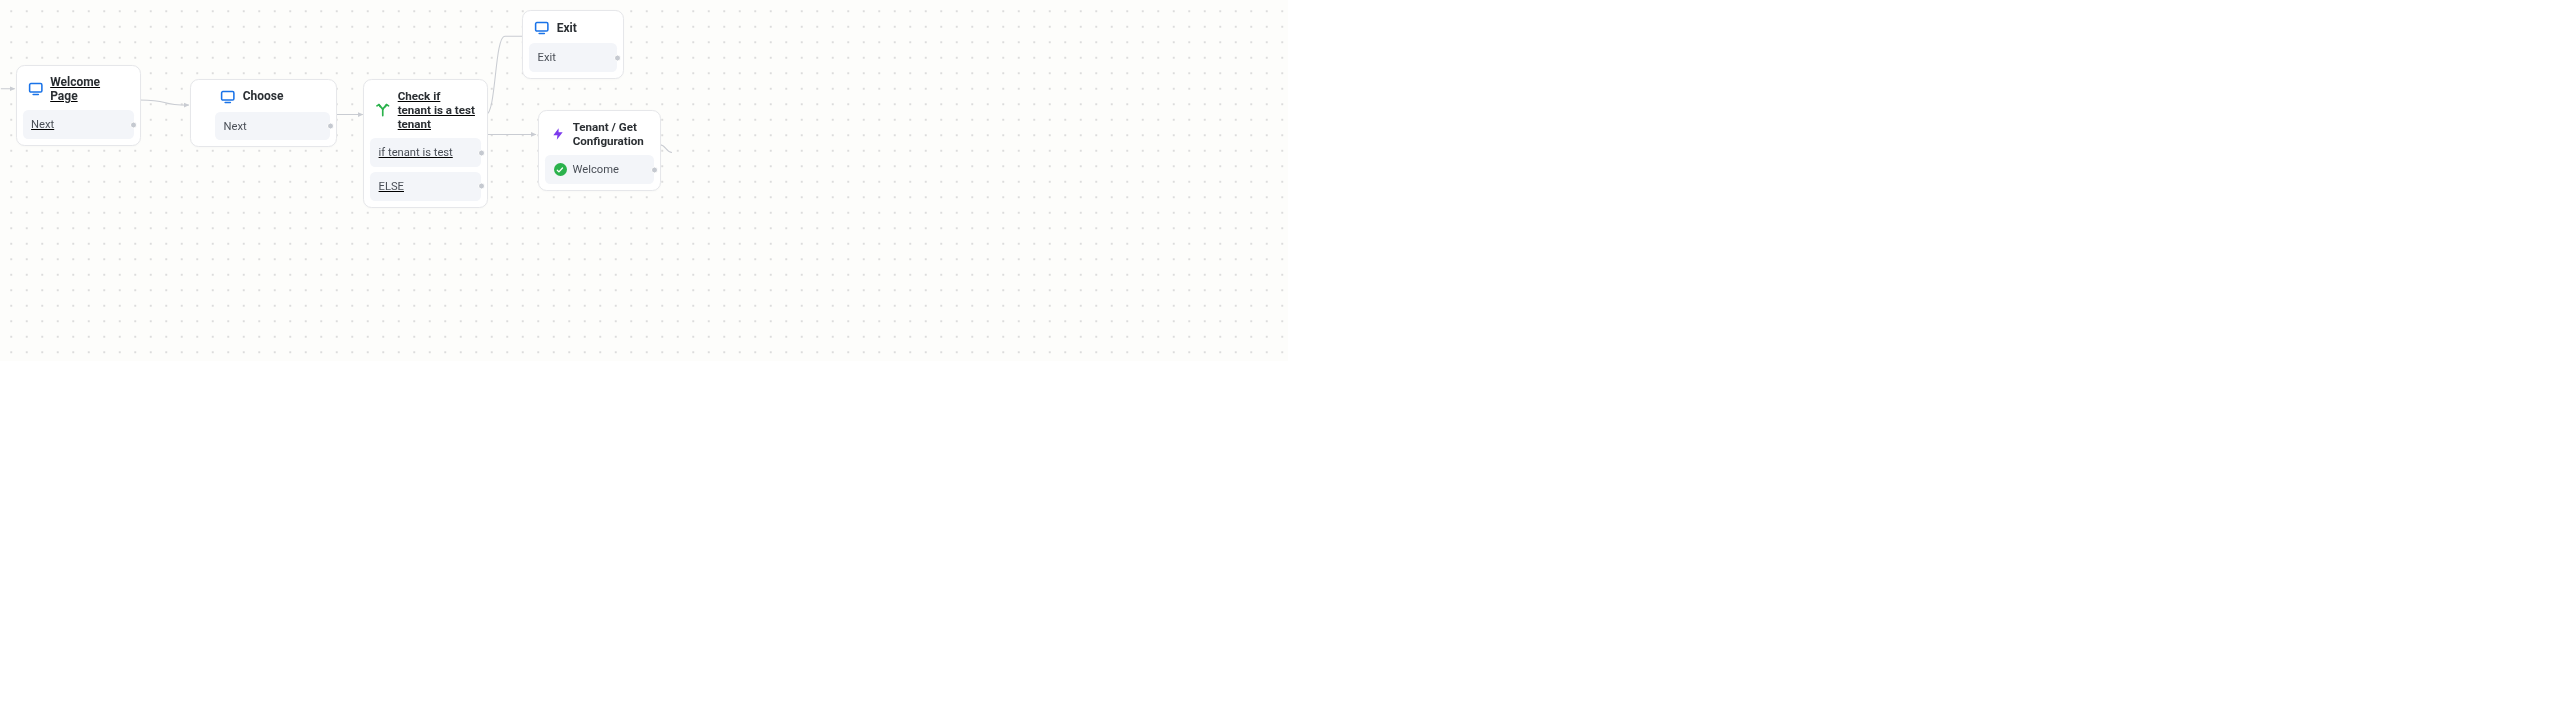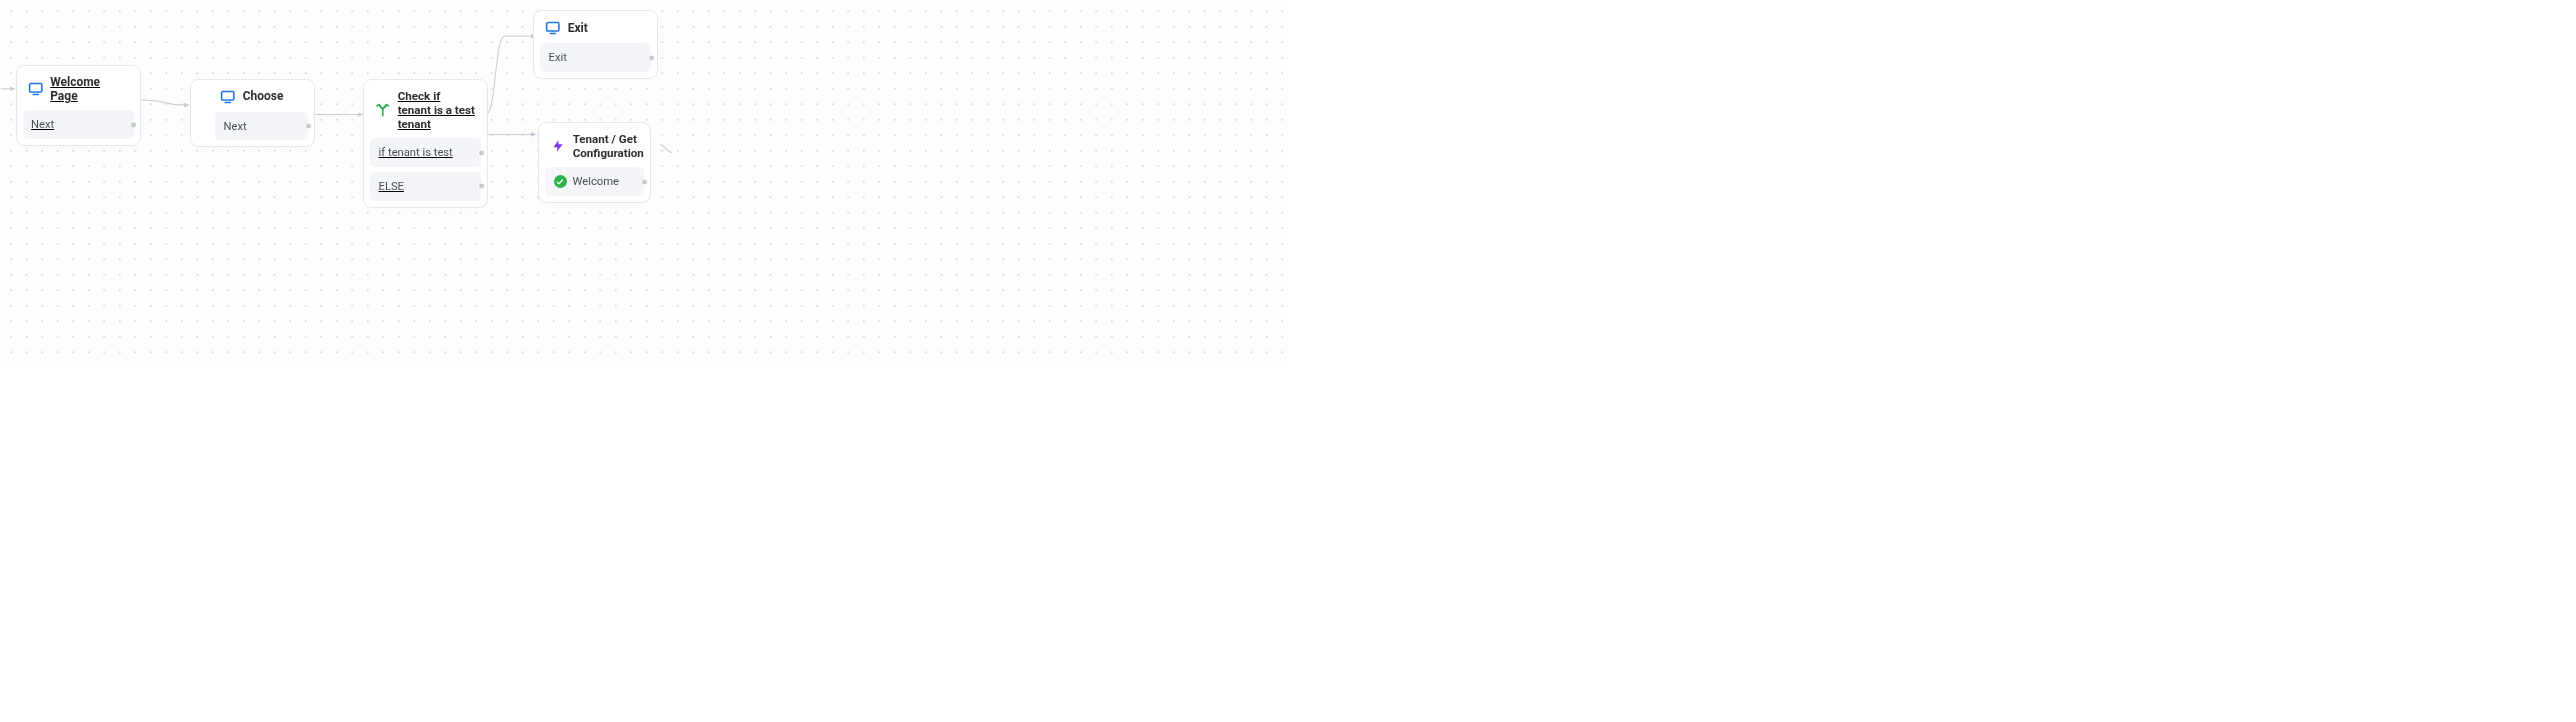--- a/index.html
+++ b/index.html
@@ -116,21 +116,21 @@
         </svg>
       </span>
       <span class="node-title">Welcome Page</span>
     </div>
     <div class="port">
       <span>Next</span>
       <span class="port-handle"></span>
     </div>
   </div>
 
-  <div class="node" style="left:190px; top:79px; width:125px;padding-left:24px;">
+  <div class="node" style="left:190px; top:79px; width:147px;padding-left:24px;">
     <div class="node-header">
       <span class="icon">
         <svg width="15.5" height="15.5" viewBox="0 0 24 24" fill="none" stroke="#1a73e8" stroke-width="2.4" stroke-linecap="round" stroke-linejoin="round">
           <rect x="2.5" y="4" width="19" height="13" rx="2"></rect>
           <line x1="8" y1="21" x2="16" y2="21"></line>
         </svg>
       </span>
       <span class="node-title">Choose</span>
     </div>
     <div class="port">
@@ -155,37 +155,37 @@
     <div class="port">
       <span>if tenant is test</span>
       <span class="port-handle"></span>
     </div>
     <div class="port">
       <span>ELSE</span>
       <span class="port-handle"></span>
     </div>
   </div>
 
-  <div class="node" style="left:533px; top:10.4px; width:125px;">
+  <div class="node" style="left:522px; top:10.4px; width:102px;">
     <div class="node-header">
       <span class="icon">
         <svg width="15.5" height="15.5" viewBox="0 0 24 24" fill="none" stroke="#1a73e8" stroke-width="2.4" stroke-linecap="round" stroke-linejoin="round">
           <rect x="2.5" y="4" width="19" height="13" rx="2"></rect>
           <line x1="8" y1="21" x2="16" y2="21"></line>
         </svg>
       </span>
       <span class="node-title">Exit</span>
     </div>
     <div class="port">
       <span>Exit</span>
       <span class="port-handle"></span>
     </div>
   </div>
 
-  <div class="node" style="left:538px; top:122px; width:113px;">
+  <div class="node" style="left:538px; top:110px; width:123px;">
     <div class="node-header">
       <span class="icon">
         <svg width="14" height="14" viewBox="0 0 24 24" fill="#7c3aed">
           <path d="M13 2 L4 14 H11 L10 22 L20 9 H13 Z"></path>
         </svg>
       </span>
       <span class="node-title" style="font-size:11.6px;">Tenant / Get Configuration</span>
     </div>
     <div class="port">
       <span class="status-dot">

